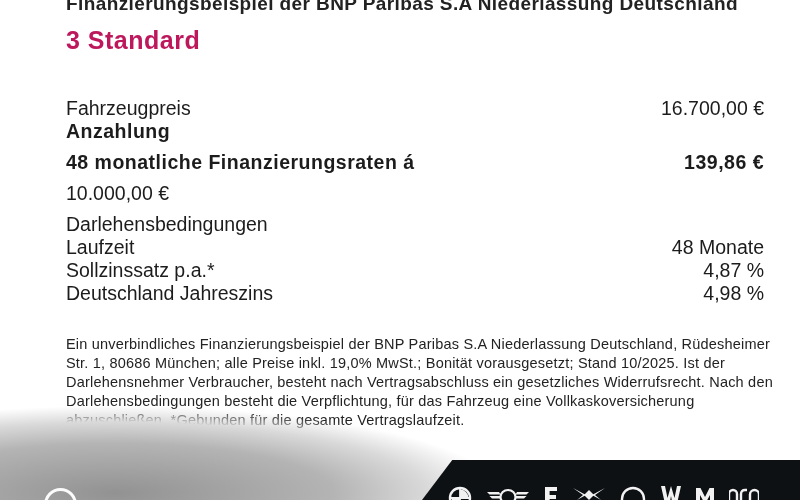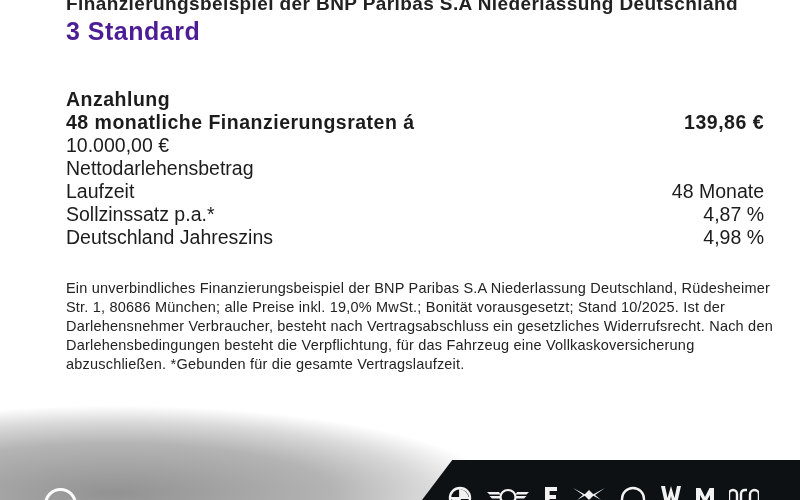--- a/index.html
+++ b/index.html
@@ -16,27 +16,27 @@
   .hdr-line1{
     font-size:19px;font-weight:600;letter-spacing:.4px;
     margin-top:-7px;white-space:nowrap;color:#222;
   }
   .hdr-serial{
     position:absolute;top:-5px;right:0;
     font-size:12px;color:#8e8e8e;letter-spacing:.5px;font-weight:400;
   }
   .hdr-line2{
     font-size:25px;font-weight:800;letter-spacing:.5px;
-    margin-top:2px;color:#4c1d95;
+    margin-top:11px;color:#be185d;
   }
 
   
   .table{margin-top:42px;width:698px;font-size:19.5px;}
   .row{display:flex;justify-content:space-between;line-height:23px;}
-  .row.gap{}
+  .row.gap{margin-top:8px;}
   .row.em{font-weight:700;letter-spacing:.5px;}
   .row .lbl{white-space:nowrap;}
   .row .val{white-space:nowrap;text-align:right;}
 
   
   .fineprint{
     margin-top:30px;width:714px;
     font-size:14.5px;line-height:19px;letter-spacing:.2px;color:#232323;
   }
 
@@ -70,32 +70,36 @@
 
 <div class="doc">
 
   <div class="hdr">
     <div class="hdr-line1">Finanzierungsbeispiel der BNP Paribas S.A Niederlassung Deutschland</div>
     <div class="hdr-serial">32123813</div>
     <div class="hdr-line2">3 Standard</div>
   </div>
 
   <div class="table">
+    <div class="row">
+      <span class="lbl">Fahrzeugpreis</span>
+      <span class="val">16.700,00 €</span>
+    </div>
     <div class="row em">
       <span class="lbl">Anzahlung</span>
     </div>
     <div class="row em gap">
       <span class="lbl">48 monatliche Finanzierungsraten á</span>
       <span class="val">139,86 €</span>
     </div>
     <div class="row gap">
       <span class="val">10.000,00 €</span>
     </div>
     <div class="row gap">
-      <span class="lbl">Nettodarlehensbetrag</span>
+      <span class="lbl">Darlehensbedingungen</span>
     </div>
     <div class="row">
       <span class="lbl">Laufzeit</span>
       <span class="val">48 Monate</span>
     </div>
     <div class="row">
       <span class="lbl">Sollzinssatz p.a.*</span>
       <span class="val">4,87 %</span>
     </div>
     <div class="row">

